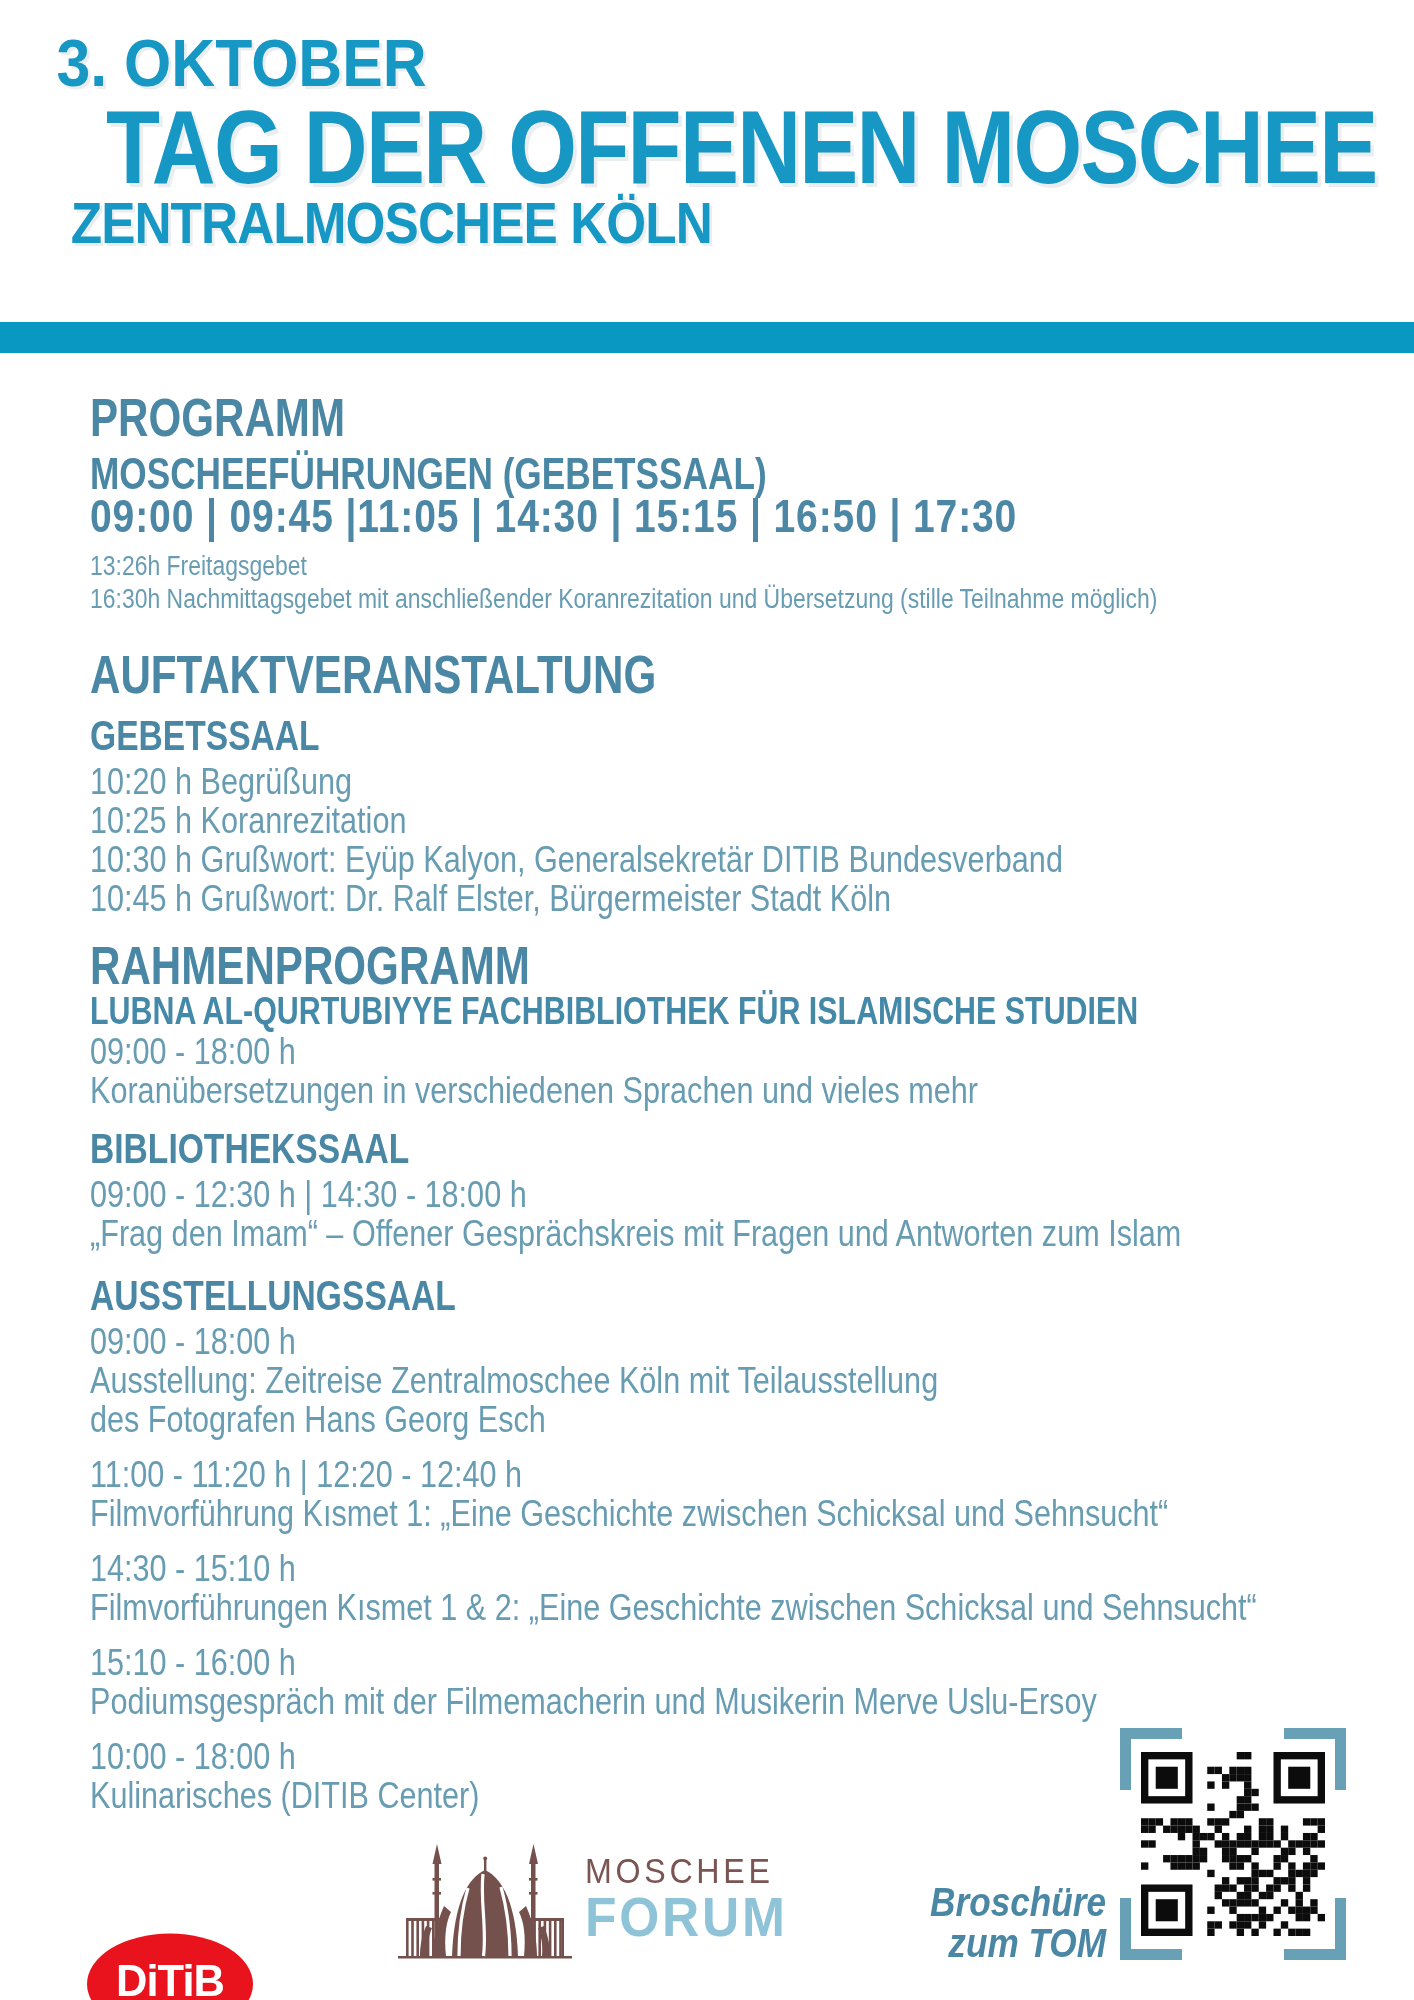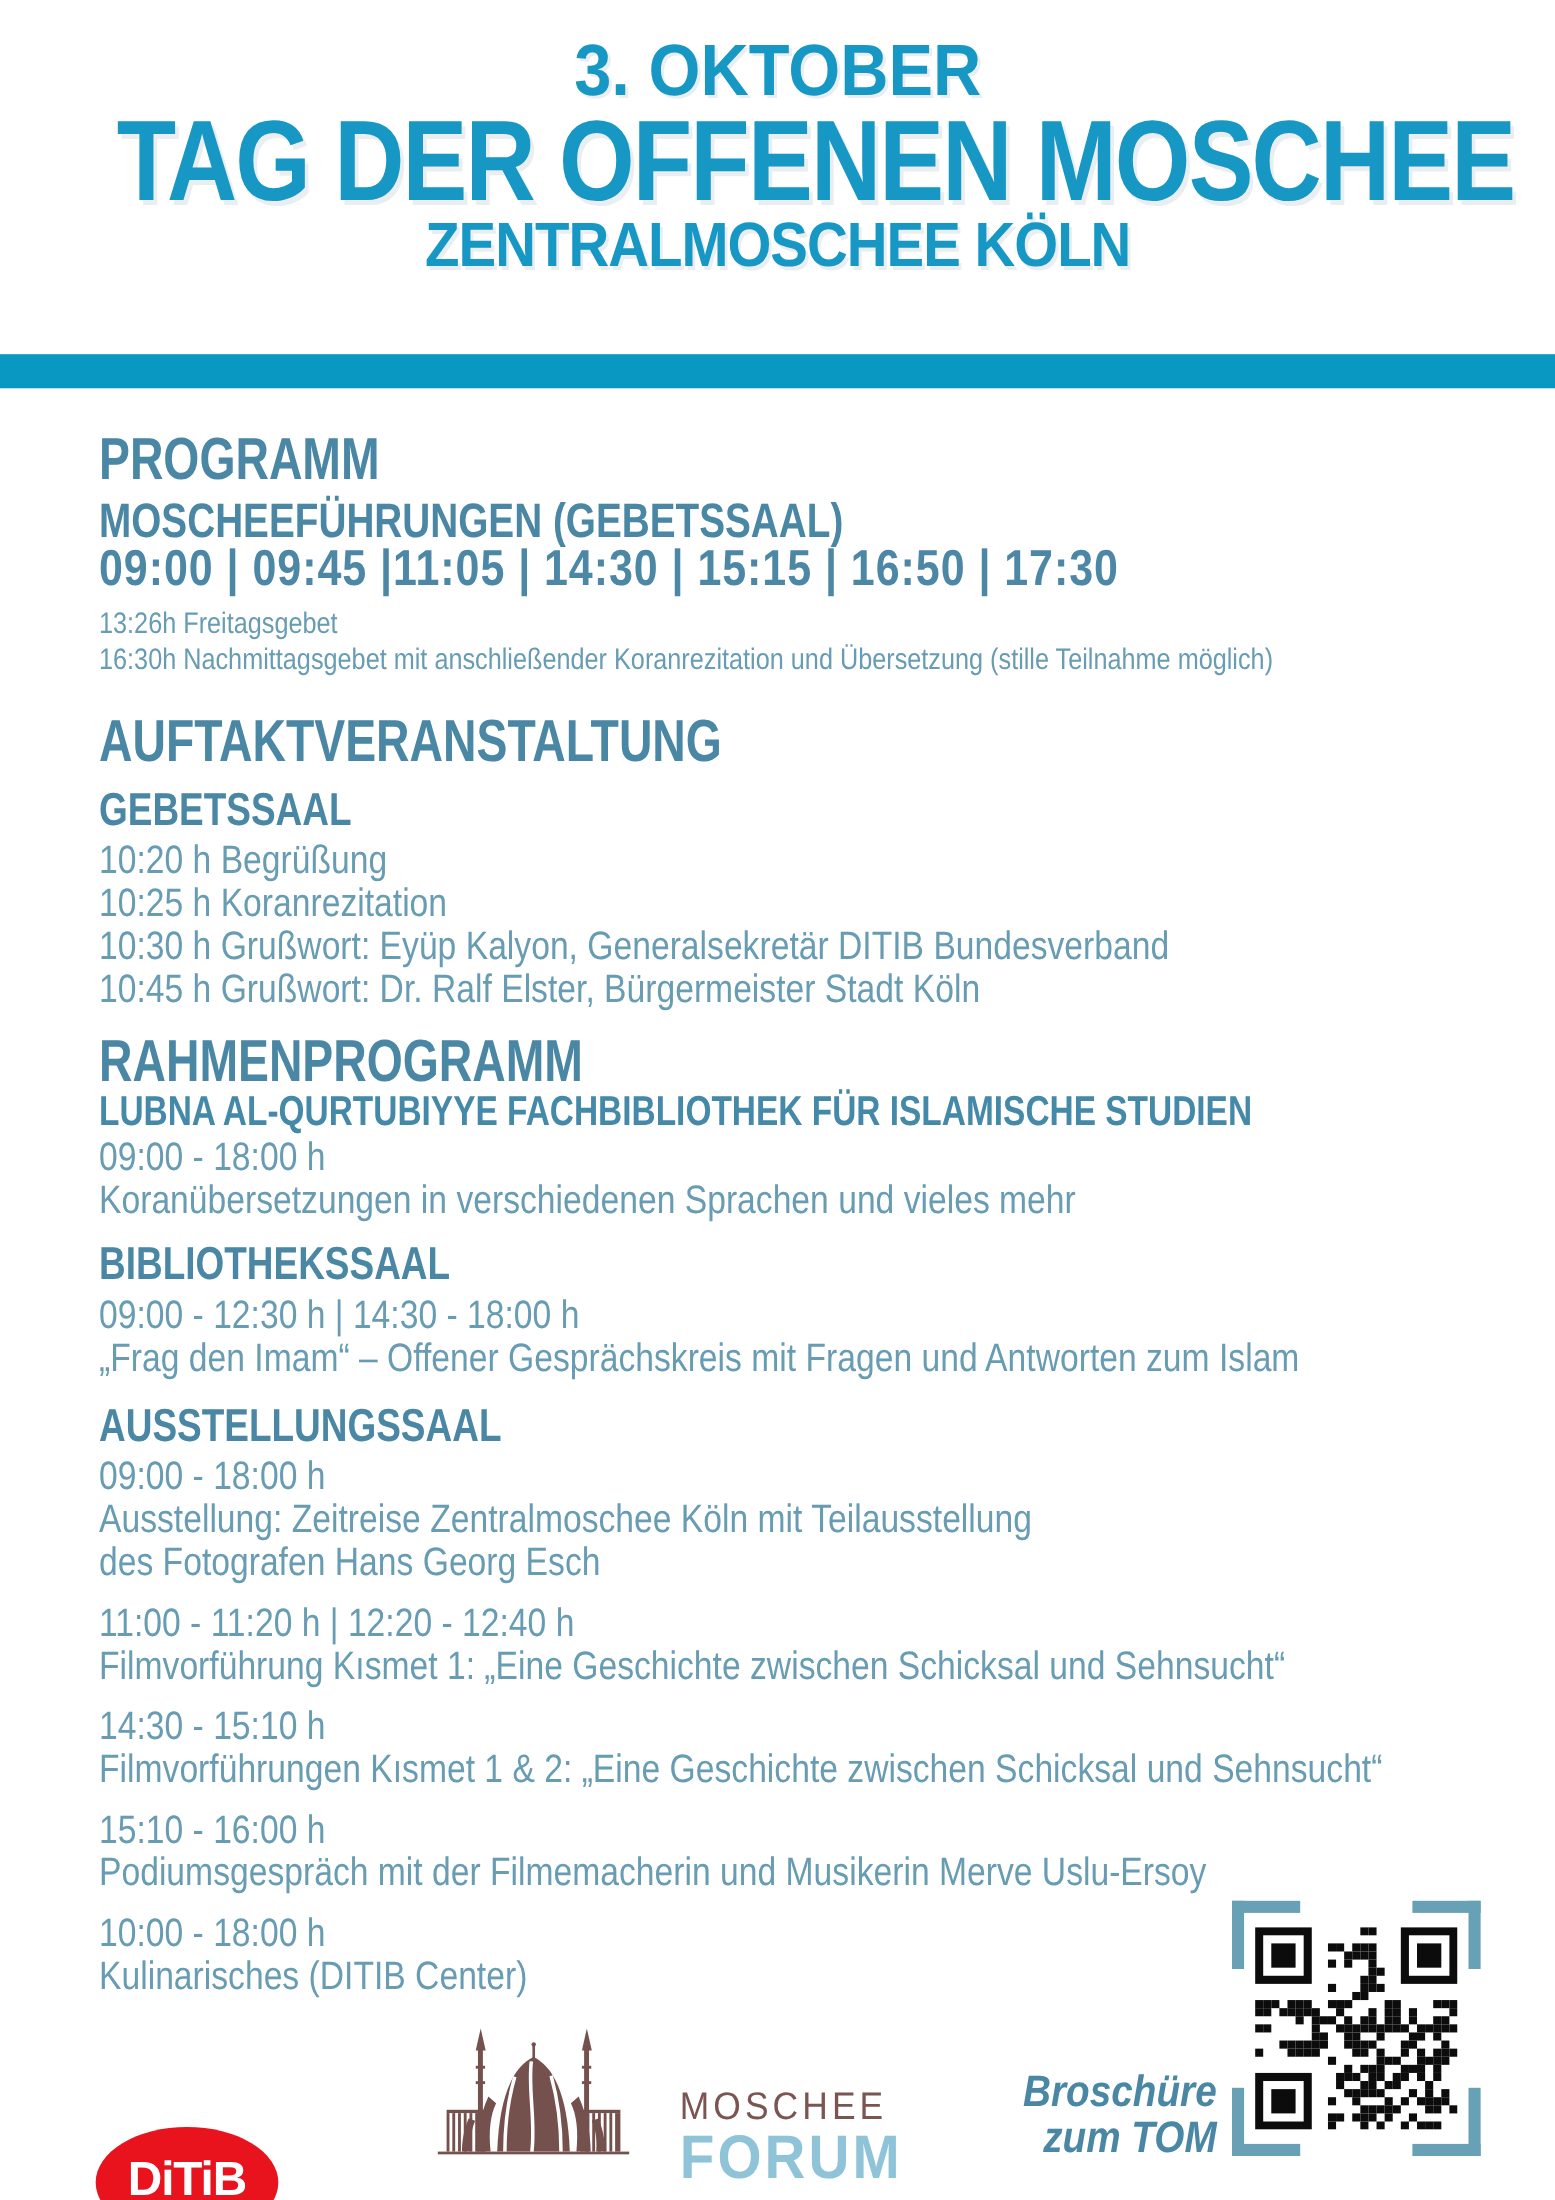--- a/index.html
+++ b/index.html
@@ -3,21 +3,21 @@
 <meta charset="utf-8">
 <style>
   * { margin:0; padding:0; box-sizing:border-box; }
   html,body { background:#e9e9e9; }
   .page {
     position:relative; width:1414px; height:2000px; margin:0 auto;
     background:#ffffff; overflow:hidden;
     font-family:"Liberation Sans", sans-serif;
   }
   
-  .hdr { padding-top:30px; text-align:center; color:#1697c4; }
+  .hdr { padding-top:30px; color:#1697c4; }
   .hdr .line { display:block; white-space:nowrap; }
   .hdr-date  { font-size:66px; font-weight:bold; line-height:66px; letter-spacing:0;
                transform:scaleX(.92); transform-origin:50% 50%;
                text-shadow:3px 3px 0 rgba(140,160,170,.18); }
   .hdr-title { font-size:104px; font-weight:bold; line-height:87px; margin-top:8px;
                transform:scaleX(.85); transform-origin:50% 50%; letter-spacing:-2px;
                text-shadow:4px 4px 0 rgba(140,160,170,.18); }
   .hdr-sub   { font-size:57px; font-weight:bold; line-height:57px; margin-top:4px;
                transform:scaleX(.9); transform-origin:50% 50%; letter-spacing:-1px;
                text-shadow:3px 3px 0 rgba(140,160,170,.18); }
@@ -41,21 +41,21 @@
   .note { font-size:27px; font-weight:normal; line-height:33px; color:#679cb2;
           transform:scaleX(.85); }
   .mt4 {margin-top:4px;} .mt5 {margin-top:5px;} .mt8 {margin-top:8px;}
   .mt13{margin-top:13px;} .mt16{margin-top:16px;} .mt17{margin-top:17px;}
   .mt21{margin-top:21px;} .mt22{margin-top:22px;} .mt25{margin-top:25px;}
   .mt36{margin-top:36px;}
 
   
   .ditib { position:absolute; left:86px; top:1932px; width:168px; height:104px; }
   .mf-icon { position:absolute; left:390px; top:1840px; width:190px; height:125px; }
-  .mf-text { position:absolute; left:618px; top:1853px;margin-top:44px; }
+  .mf-text { position:absolute; left:585px; top:1853px; }
   .mf-line1 { font-size:35px; line-height:35px; color:#7b5552; letter-spacing:4px;
               font-weight:normal; transform:scaleX(.92); transform-origin:0 50%; white-space:nowrap; }
   .mf-line2 { font-size:56px; line-height:52px; margin-top:3px; color:#8fc3d8; font-weight:bold;
               letter-spacing:3px; transform:scaleX(.92); transform-origin:0 50%; white-space:nowrap; }
   .brochure { position:absolute; right:308px; top:1882px; text-align:right;
               font-size:40px; line-height:41px; font-weight:bold; font-style:italic;
               color:#4a87a4; transform:scaleX(.88); transform-origin:100% 0; white-space:nowrap; }
   .qr { position:absolute; left:1120px; top:1728px; width:226px; height:232px; }
   .qr svg { position:absolute; left:21px; top:24px; }
   .qr-c { position:absolute; width:62px; height:62px; border:0 solid #68a0b5; }

